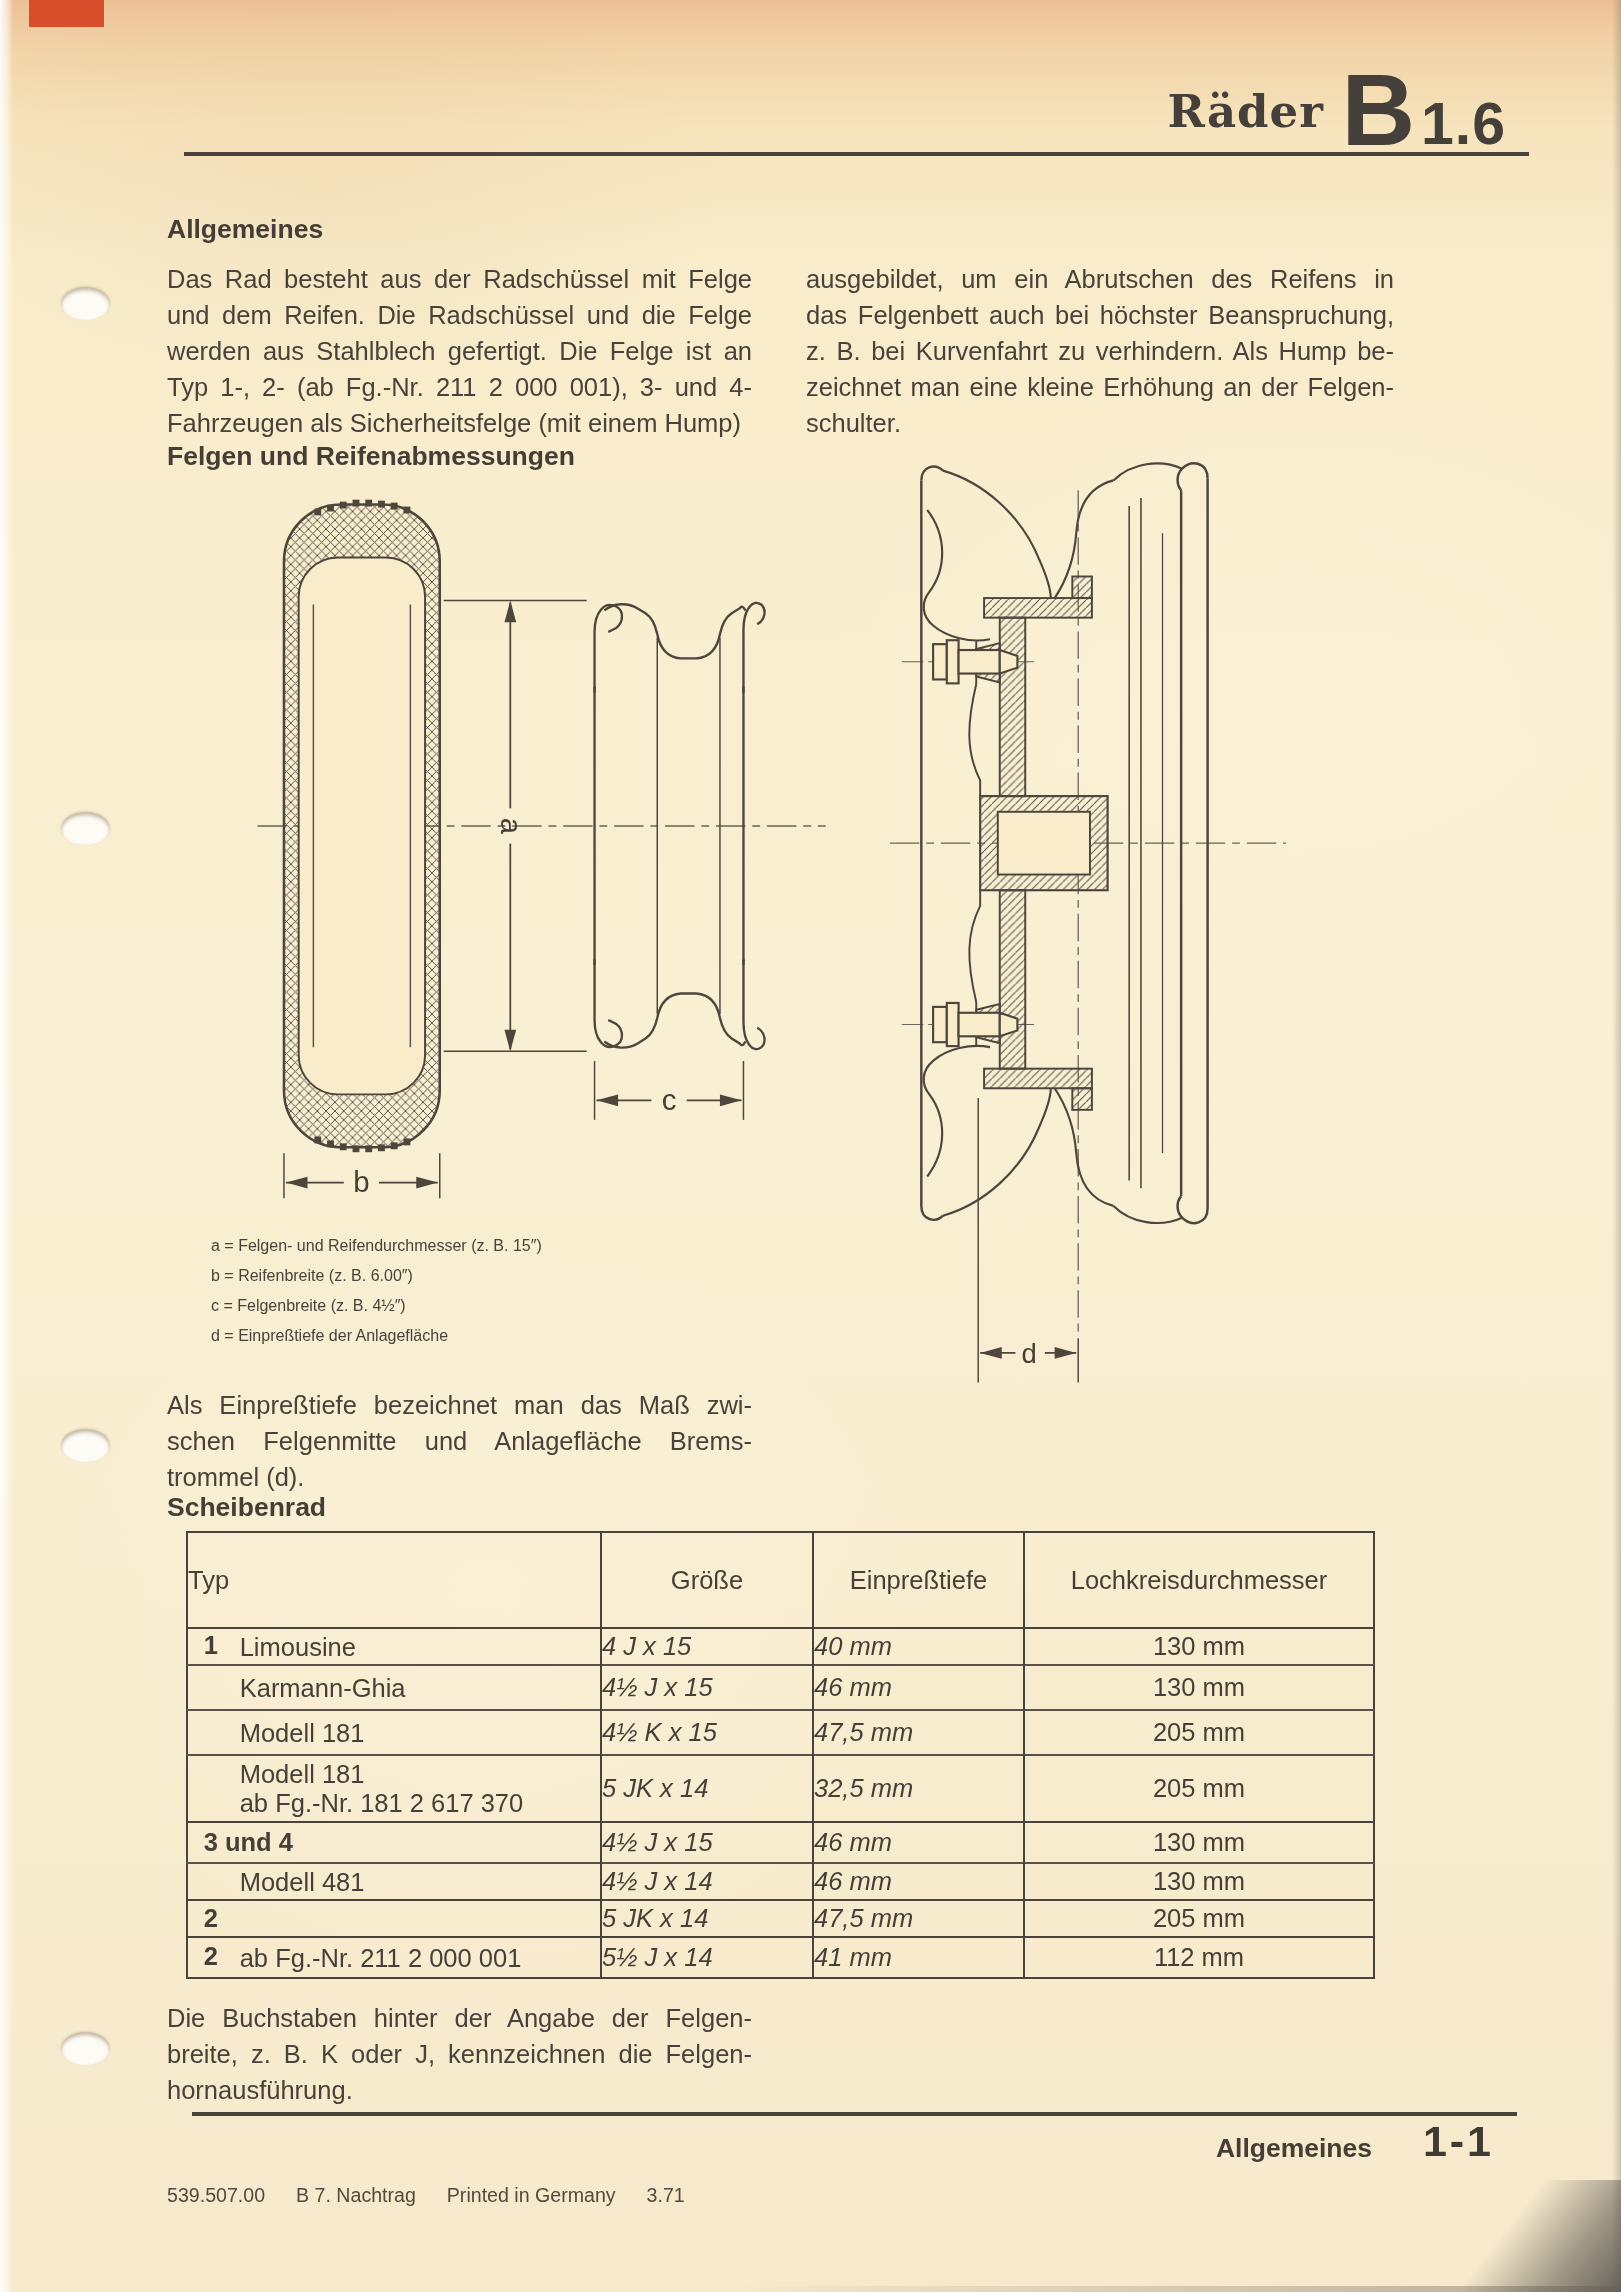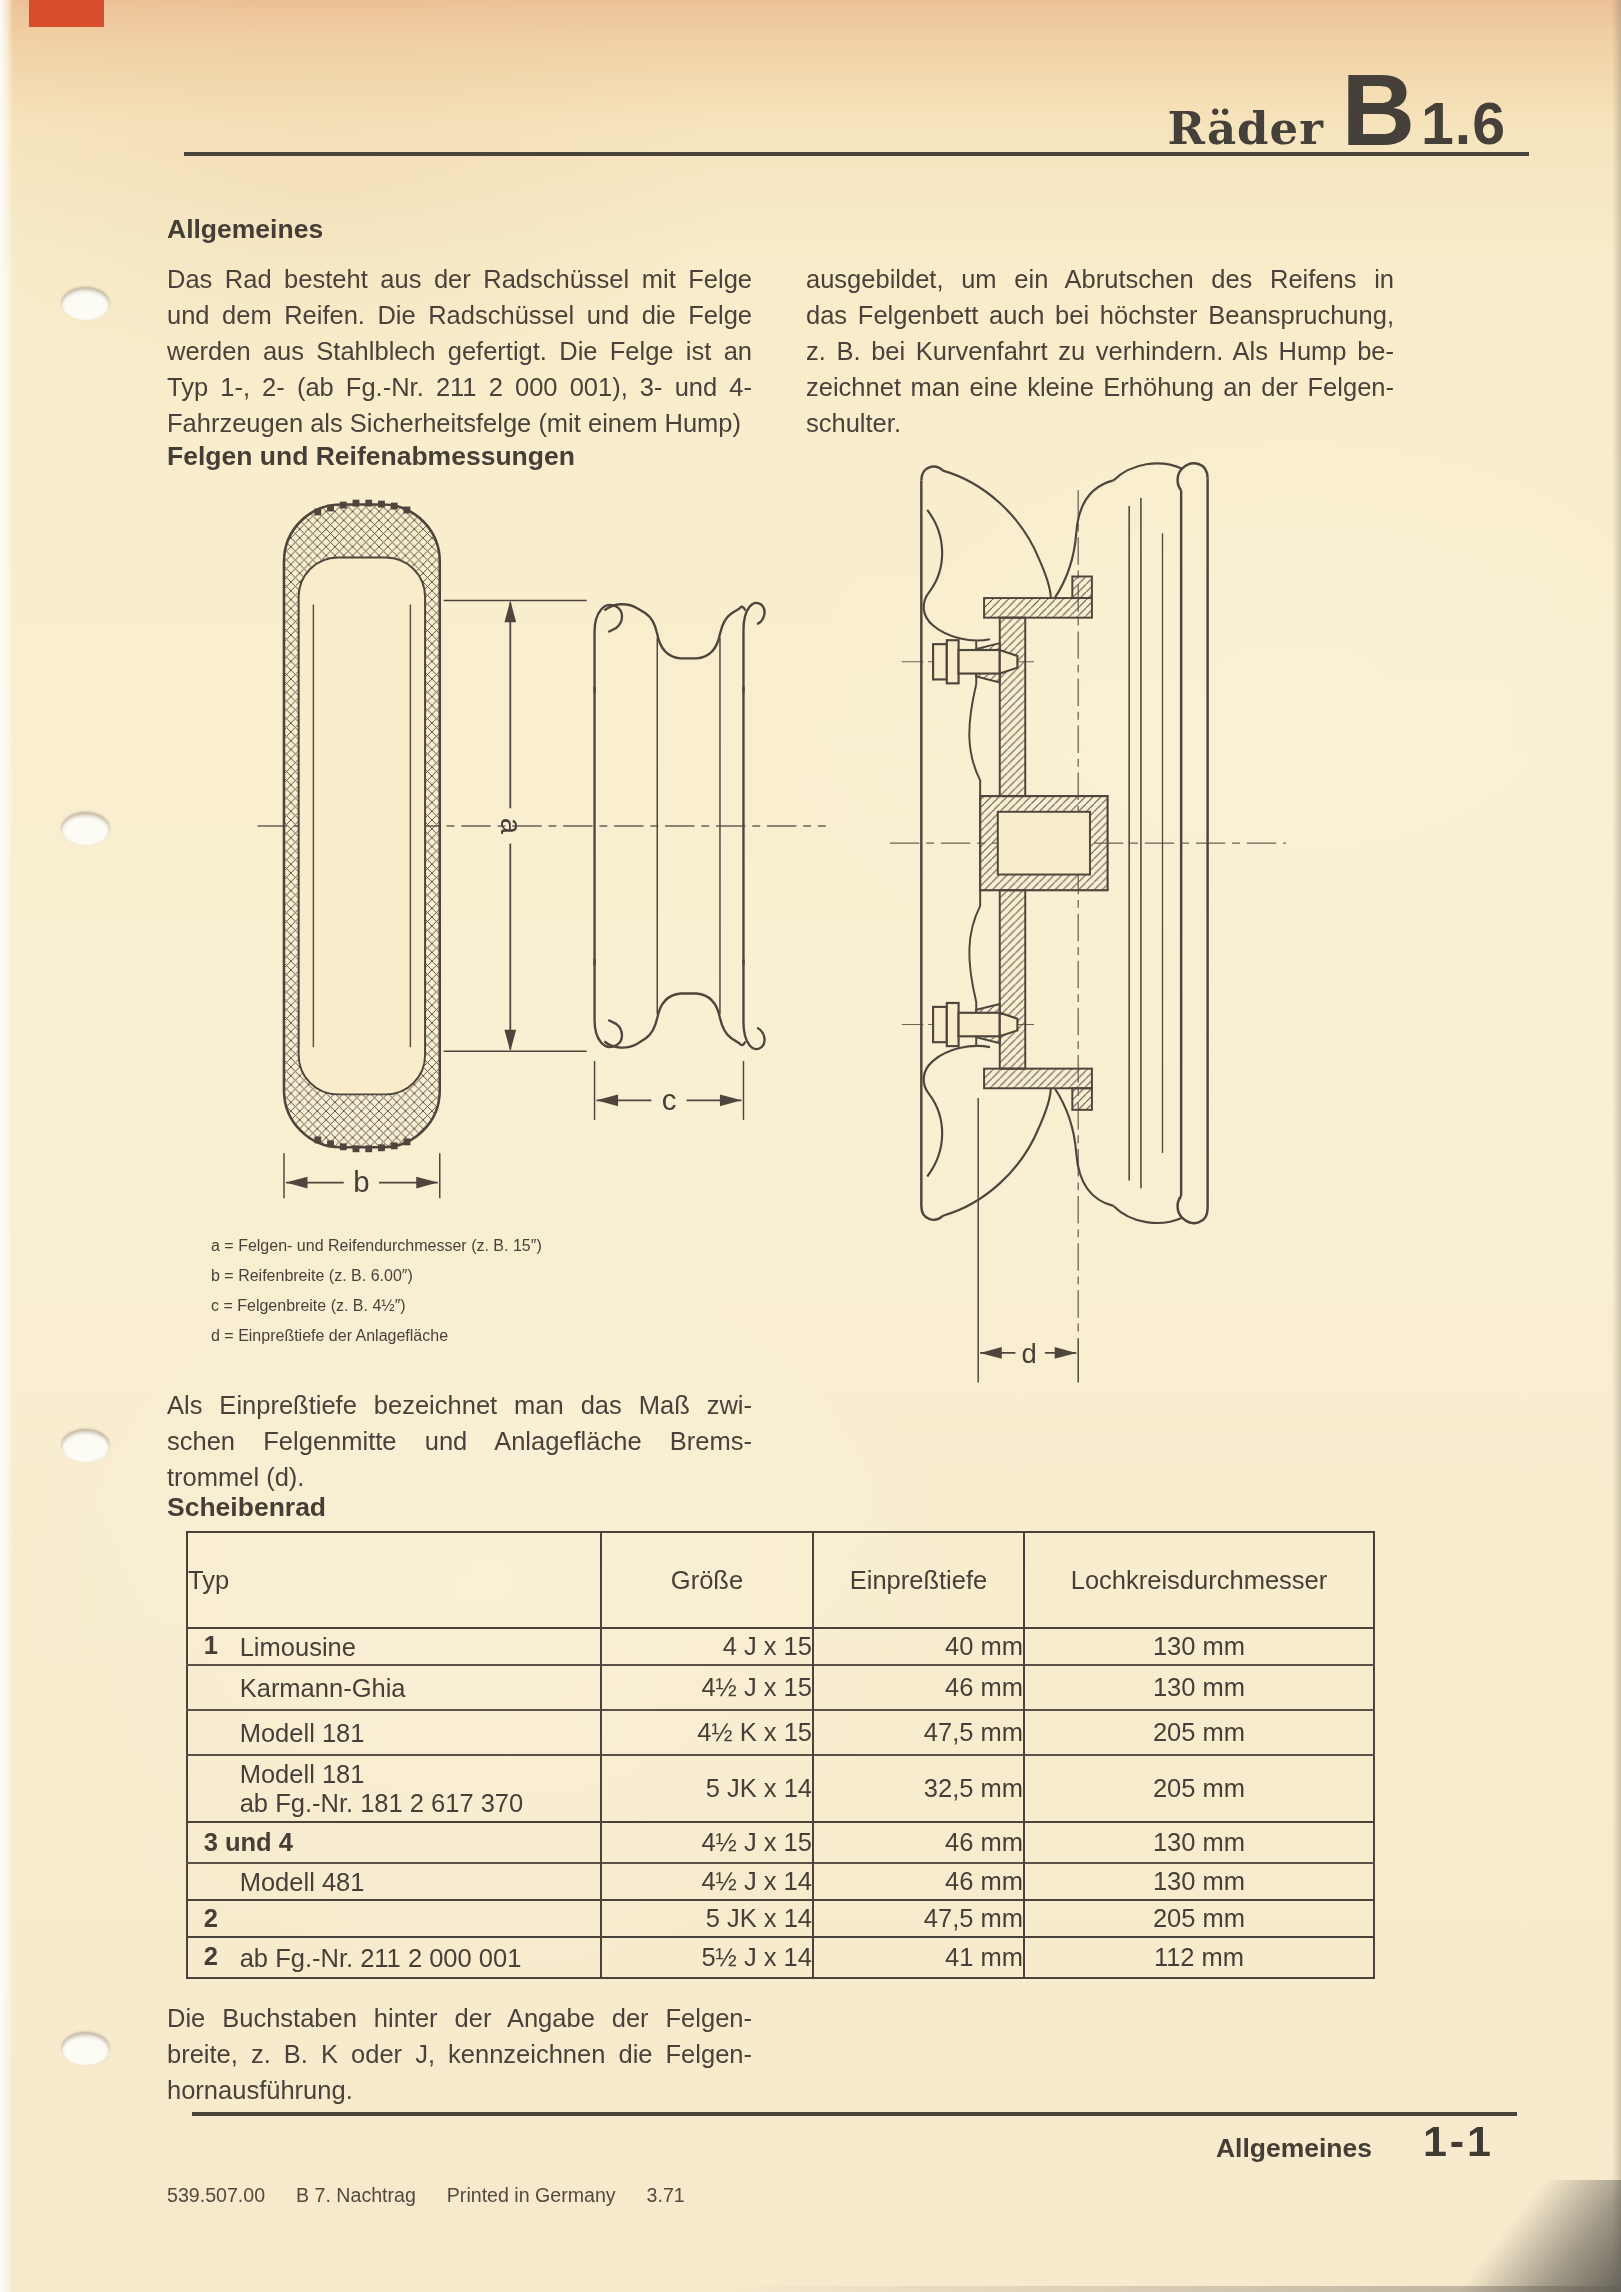--- a/index.html
+++ b/index.html
@@ -21,21 +21,21 @@
     background:linear-gradient(128deg,rgba(90,86,78,0) 40%,rgba(90,86,78,.55) 72%,#66625a 100%);}
   .bottom-edge{position:absolute;left:45%;right:0;bottom:0;height:6.9px;
     background:linear-gradient(90deg,rgba(100,95,85,0),rgba(100,95,85,.45));}
   .index-tab{position:absolute;left:29px;top:0;width:75px;height:26.5px;background:#d84e2a;}
   .hole{position:absolute;left:61px;width:49px;height:33px;border-radius:50%;
     background:#fcfbf4;box-shadow:inset 0 2.9px 3.9px rgba(150,128,96,.55), 0 -1px 2px rgba(150,128,96,.25);}
 
   .hdr{position:absolute;left:843px;top:35px;width:663px;height:116px;
     display:flex;align-items:flex-end;justify-content:flex-end;color:#45403a;}
   .hdr .chapter{font-family:"DejaVu Serif",serif;font-weight:bold;font-size:45px;line-height:1;
-    letter-spacing:1px;margin-right:17.6px;padding-bottom:0;}
+    letter-spacing:1px;margin-right:17.6px;padding-bottom:17px;}
   .hdr .letter{font-size:102px;font-weight:bold;line-height:.78;letter-spacing:-2px;}
   .hdr .number{font-size:59px;font-weight:bold;line-height:.9;margin-left:7.8px;letter-spacing:1px;}
 
   .rule{position:absolute;height:3.9px;background:#4a433b;}
   .top-rule{left:184px;top:152px;width:1345px;}
   .bottom-rule{left:192px;top:2112px;width:1325px;}
 
   .h2{position:absolute;font-size:26.5px;font-weight:bold;color:#453e36;}
   .para{position:absolute;font-size:25.5px;color:#4a423a;}
   .para .ln{height:36px;line-height:36px;text-align:justify;text-align-last:justify;white-space:normal;}
@@ -47,21 +47,21 @@
   
   .tbl-wrap{position:absolute;left:186px;top:1531px;}
   table.spec{border-collapse:collapse;table-layout:fixed;width:1186px;border:2.9px solid #4a433b;background:transparent;}
   table.spec th,table.spec td{border-left:2px solid #4a433b;font-size:25.5px;font-weight:normal;
     color:#473f37;vertical-align:middle;padding:0;}
   table.spec th:first-child,table.spec td:first-child{border-left:none;}
   table.spec thead th{height:94px;border-bottom:2.9px solid #4a433b;}
   th.c,td.c{text-align:center;}
   th.typ{ text-align:left;padding-left:54px;}
   td.typ{ text-align:left;}
-  td.num{ text-align:right;padding-left:33px;}
+  td.num{ text-align:left;padding-left:33px;font-style:italic;}
   tr.sub{border-top:2px solid #5a5248;}
   tr.grp{border-top:2.9px solid #4a433b;}
   tr.h36 td{height:35px;} tr.h40 td{height:39px;} tr.h44 td{height:43px;} tr.h66 td{height:65px;}
   .t-prefix{display:inline-block;min-width:36px;padding-left:15.7px;font-weight:bold;}
   .t-name{display:inline-block;vertical-align:middle;line-height:29px;}
 
   .footer-section{position:absolute;left:1039px;top:2133px;width:333px;text-align:right;
     font-size:26.5px;font-weight:bold;color:#453e36;}
   .footer-page{position:absolute;left:1423px;top:2117px;width:108px;font-size:43px;font-weight:bold;
     letter-spacing:2.9px;color:#3f3a34;}

